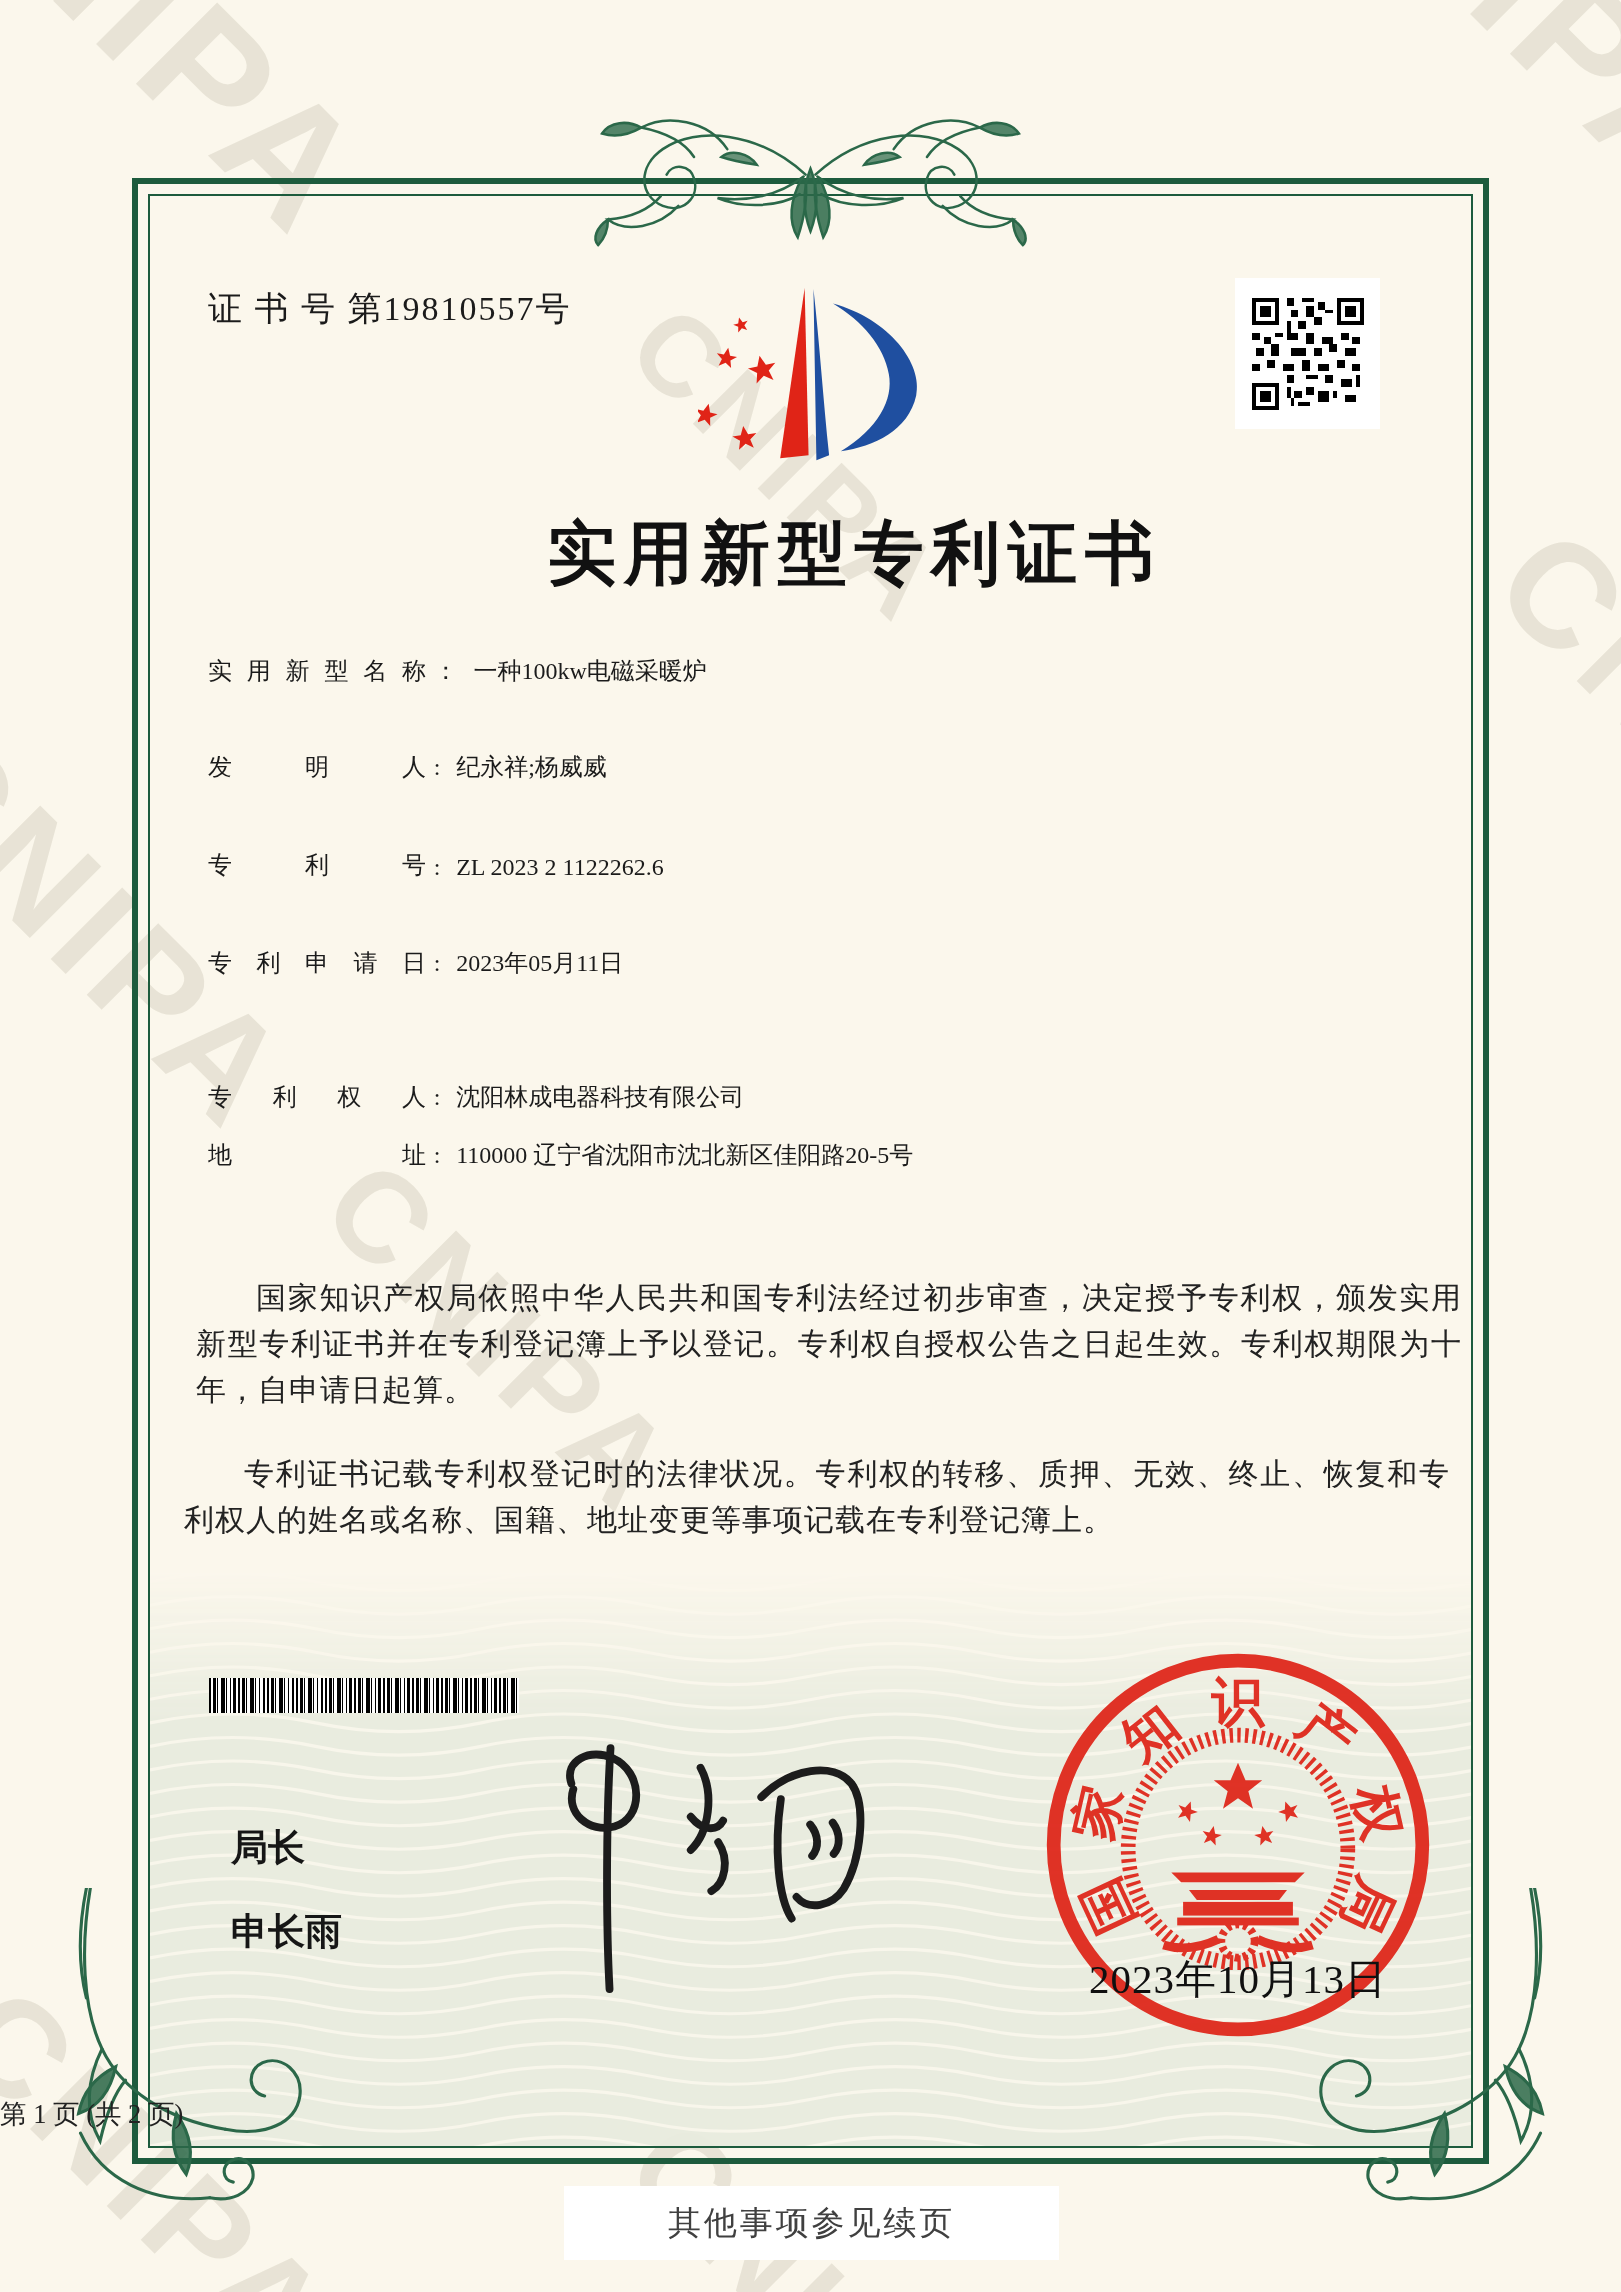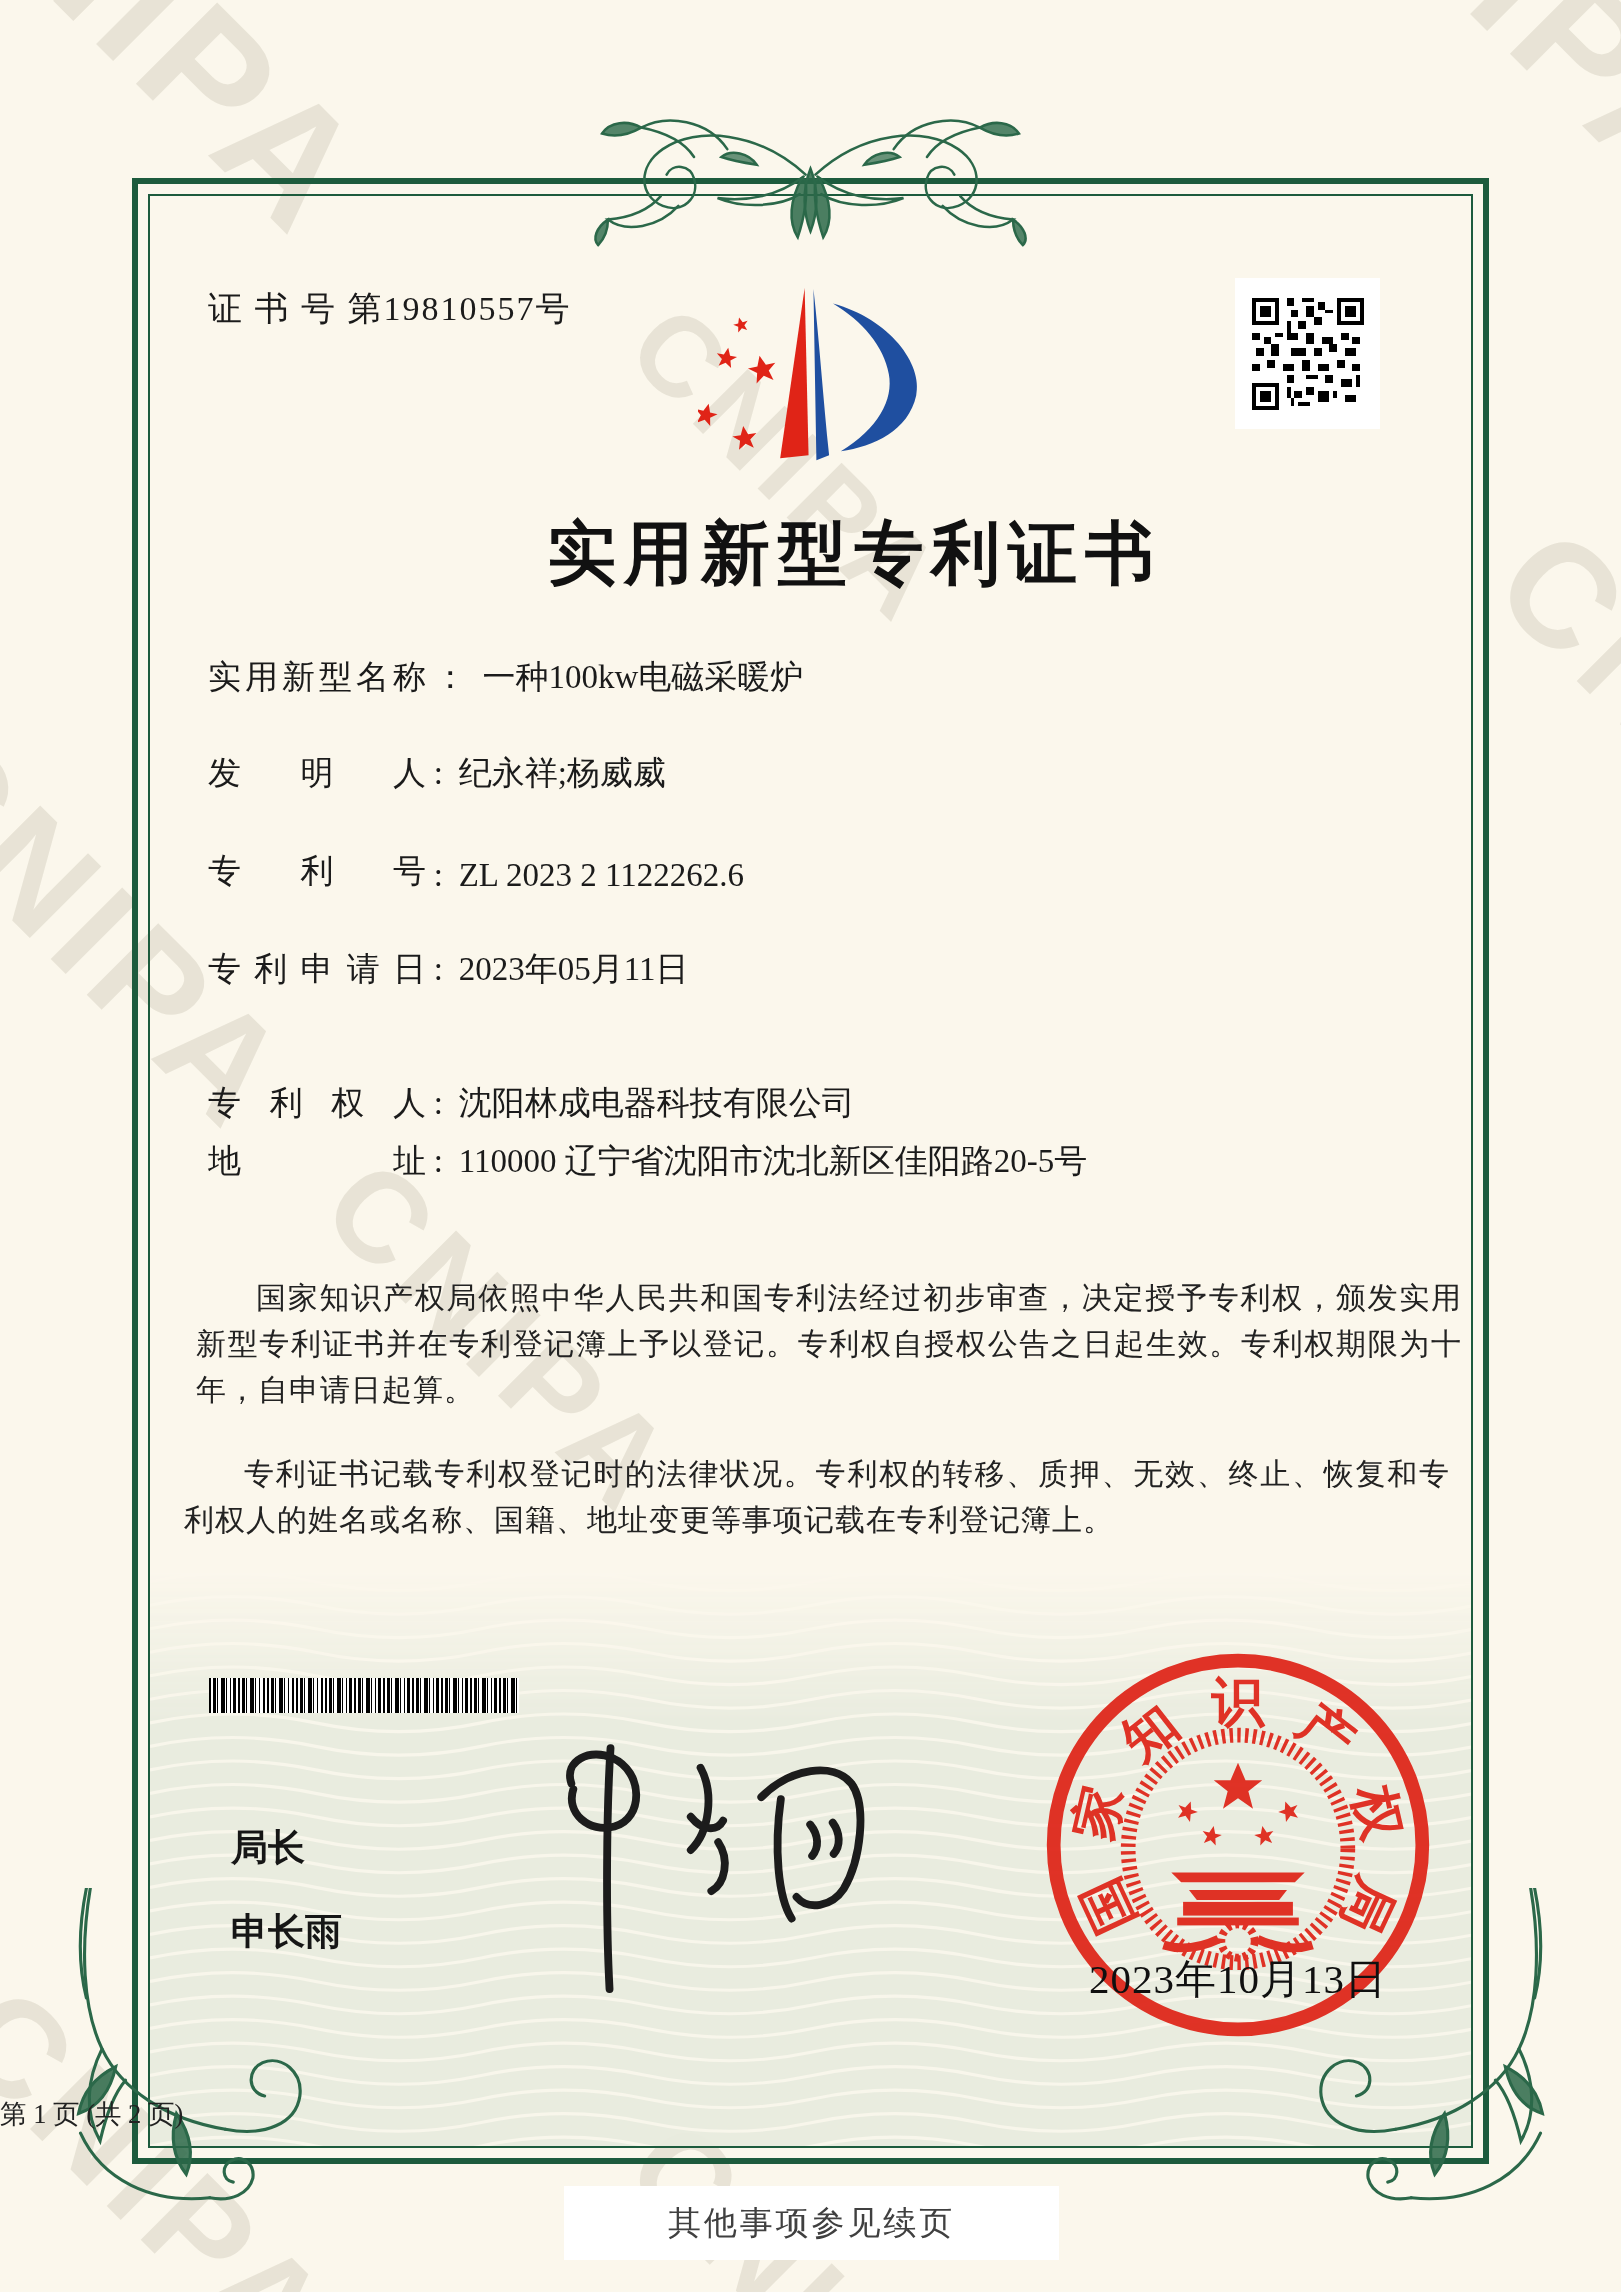--- a/index.html
+++ b/index.html
@@ -29,21 +29,21 @@
   .content{position:absolute;inset:0;z-index:5;padding-left:18px;}
 
   .cert-no{position:absolute;left:208px;top:286px;font-size:34px;color:#1b1b1b;letter-spacing:2px;}
   .logo{position:absolute;left:698px;top:282px;}
   .qrbox{position:absolute;left:1235px;top:278px;width:145px;height:151px;background:#ffffff;}
   .qrbox svg{position:absolute;left:16.7px;top:19.6px;}
 
   .title{position:absolute;left:0;width:100%;top:508px;text-align:center;
       font-size:69px;font-weight:bold;color:#111;letter-spacing:7.8px;margin-left:44px;}
 
-  .frow{position:absolute;left:208px;font-size:33px;color:#1b1b1b;white-space:nowrap;}
+  .frow{position:absolute;left:208px;font-size:24px;color:#1b1b1b;white-space:nowrap;}
   .lbl{display:inline-block;width:218px;text-align:justify;text-align-last:justify;vertical-align:bottom;}
   .colon{margin:0 15.7px 0 7.8px;}
   .grant2{position:absolute;left:817px;top:0;}
   .grant2 .lbl{width:208px;}
 
   .para{position:absolute;left:184px;width:1266px;font-size:30px;line-height:46px;
       color:#222;text-indent:2em;text-align:justify;letter-spacing:1px;}
 
   .barcode{position:absolute;left:209px;top:1678px;width:310px;height:35px;
       background:repeating-linear-gradient(90deg,#000 0 2px,#fff 2px 3.9px,#000 3.9px 6.9px,#fff 6.9px 7.8px,

